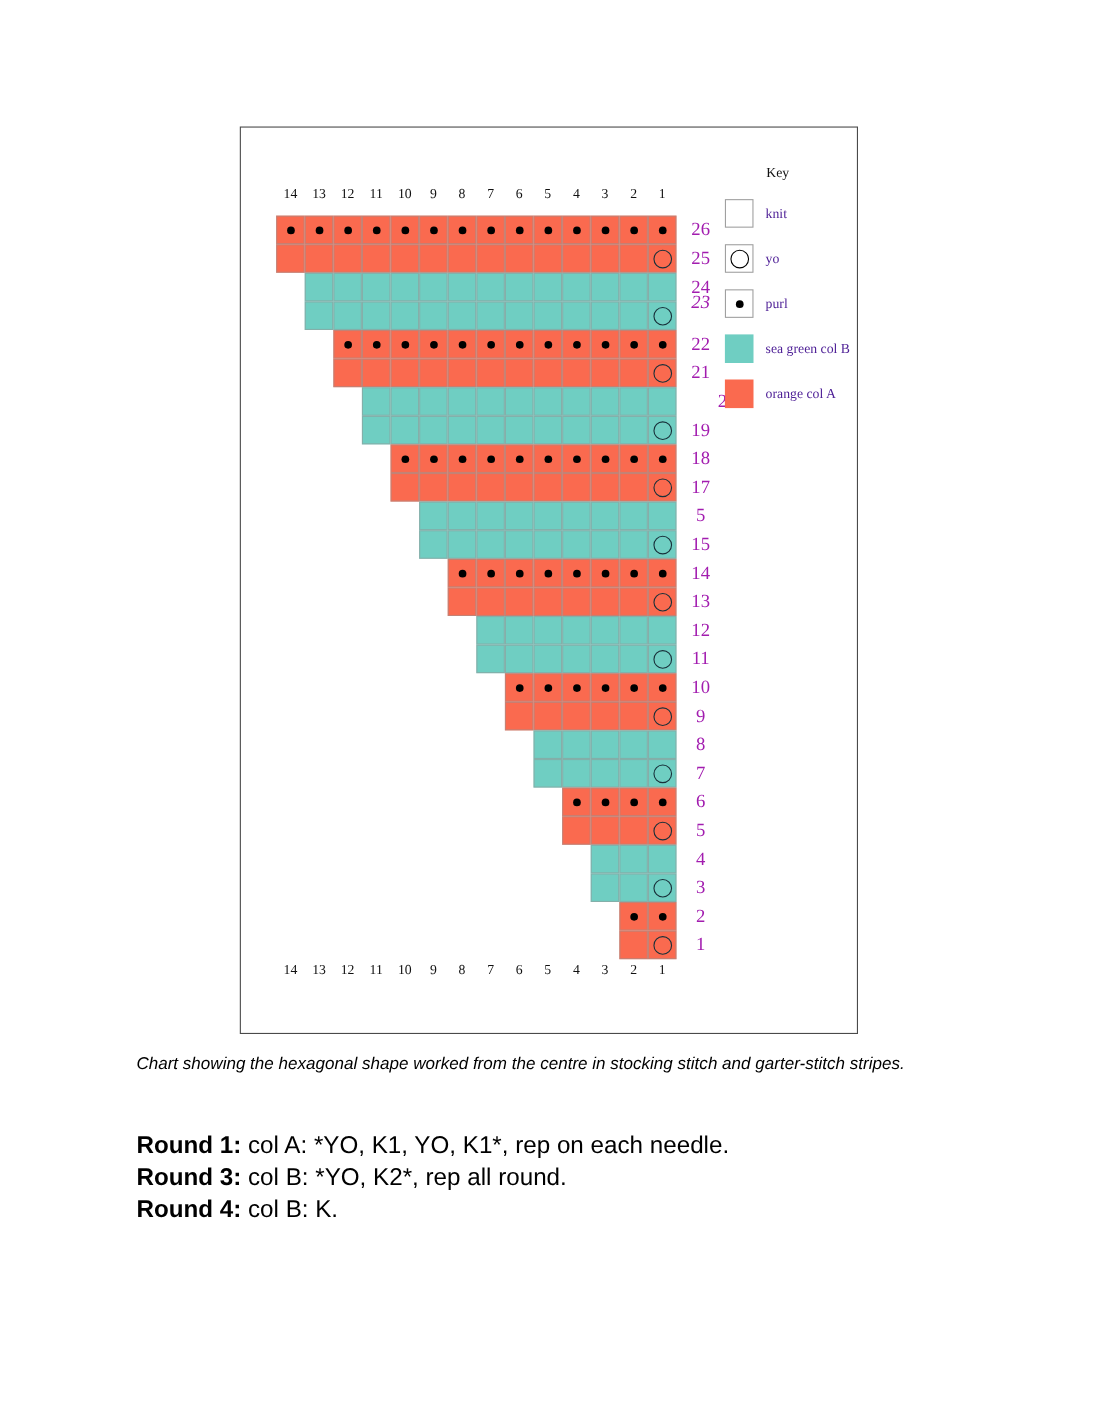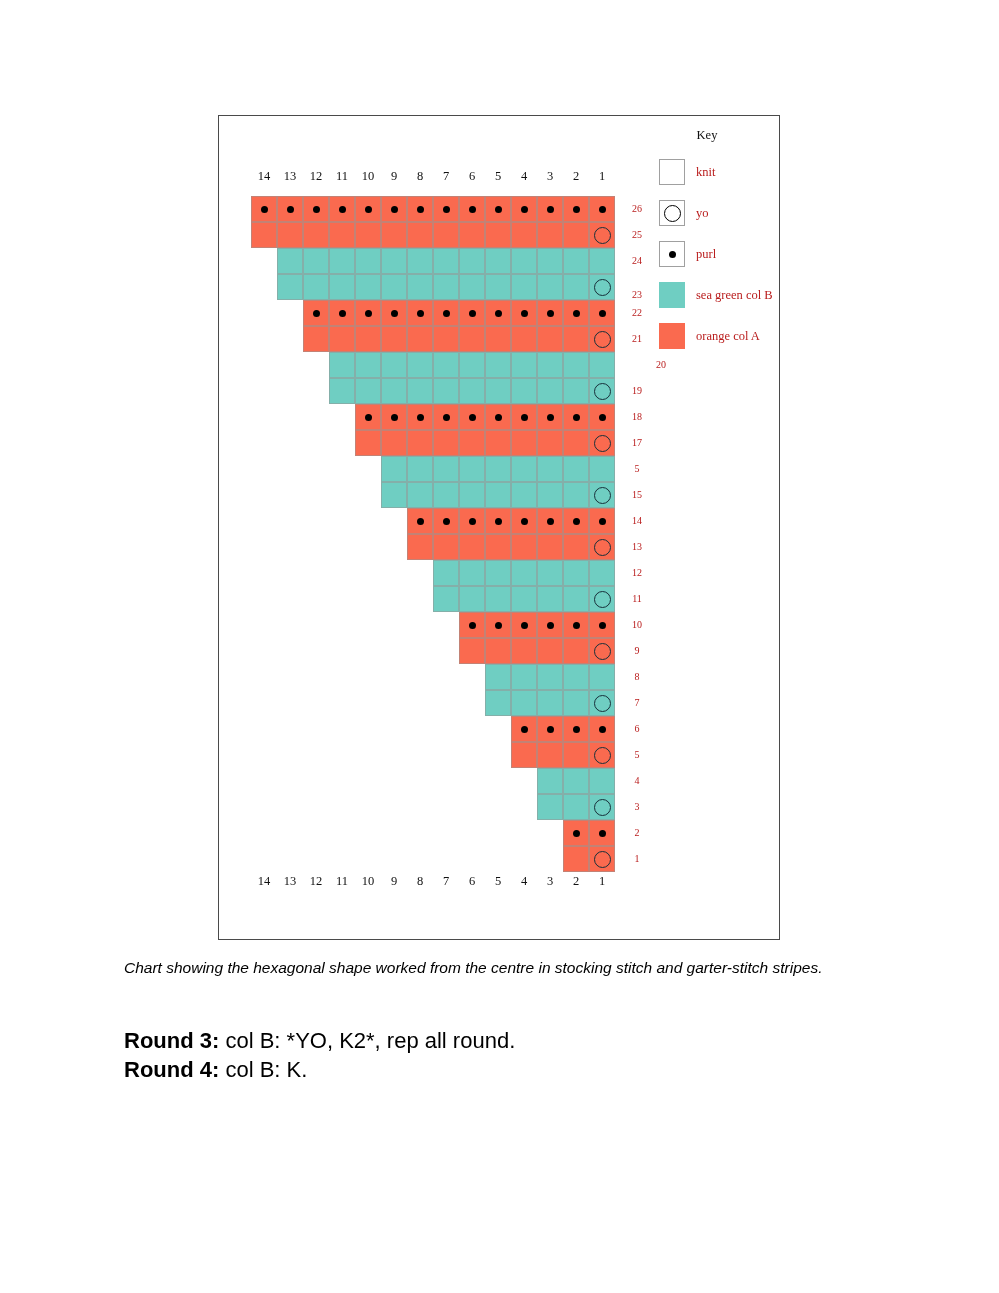--- a/index.html
+++ b/index.html
@@ -81,23 +81,23 @@
   }
 
   
   .row-num {
     position: absolute;
     left: 404px;
     width: 28px;
     height: 26px;
     line-height: 26px;
     text-align: center;
-    font-size: 10px;
+    font-size: 17px;
     font-family: "Liberation Serif", serif;
-    color: #b91c1c;
+    color: #a21caf;
   }
 
   
   .col-nums {
     position: absolute;
     height: 20px;
     left: 0;
   }
   .col-num {
     position: absolute;
@@ -108,21 +108,21 @@
     color: #111;
     line-height: 20px;
   }
   #col-nums-top { top: 50px; }
   #col-nums-bottom { top: 755px; }
 
   
   #key-block {
     position: absolute;
     left: 440px;
-    top: 12px;
+    top: 34px;
     width: 120px;
   }
   #key-title {
     font-size: 12.5px;
     font-family: "Liberation Serif", serif;
     text-align: center;
     width: 76px;
     margin-left: 10px;
     margin-bottom: 16px;
     color: #111;
@@ -151,21 +151,21 @@
   }
   .key-swatch .yo-ring {
     position: absolute; left: 50%; top: 50%;
     width: 17px; height: 17px; margin-left: -8.5px; margin-top: -8.5px;
     border: 1.6px solid #000; border-radius: 50%; box-sizing: border-box;
   }
   .key-label {
     margin-left: 11px;
     font-size: 12.5px;
     font-family: "Liberation Serif", serif;
-    color: #b91c1c;
+    color: #4c1d95;
     white-space: nowrap;
   }
 
   
   #caption {
     position: absolute;
     left: 124px;
     top: 958px;
     width: 720px;
     font-family: "Liberation Sans", sans-serif;
@@ -611,21 +611,21 @@
         <div class="cell orange">
           <span class="yo-ring"></span>
         </div>
       </div>
     </div>
 
   <div id="row-numbers">
       <div class="row-num" style="top: 80px;">26</div>
       <div class="row-num" style="top: 106px;">25</div>
       <div class="row-num" style="top: 132px;">24</div>
-      <div class="row-num" style="top: 166px;">23</div>
+      <div class="row-num" style="top: 146px; font-style: italic;">23</div>
       <div class="row-num" style="top: 184px;">22</div>
       <div class="row-num" style="top: 210px;">21</div>
       <div class="row-num" style="top: 236px; margin-left: 24px;">20</div>
       <div class="row-num" style="top: 262px;">19</div>
       <div class="row-num" style="top: 288px;">18</div>
       <div class="row-num" style="top: 314px;">17</div>
       <div class="row-num" style="top: 340px;">5</div>
       <div class="row-num" style="top: 366px;">15</div>
       <div class="row-num" style="top: 392px;">14</div>
       <div class="row-num" style="top: 418px;">13</div>
@@ -687,15 +687,16 @@
           <div class="key-swatch sw-orange"></div>
           <div class="key-label">orange col A</div>
         </div>
       </div>
   </div>
 </div>
 
 <div id="caption">Chart showing the hexagonal shape worked from the centre in stocking stitch and garter-stitch stripes.</div>
 
 <div id="instructions">
+    <div class="round-line"><span class="round-label">Round 1:</span><span> col A: *YO, K1, YO, K1*, rep on each needle.</span></div>
     <div class="round-line"><span class="round-label">Round 3:</span><span> col B: *YO, K2*, rep all round.</span></div>
     <div class="round-line"><span class="round-label">Round 4:</span><span> col B: K.</span></div>
   </div>
 
 </body></html>

